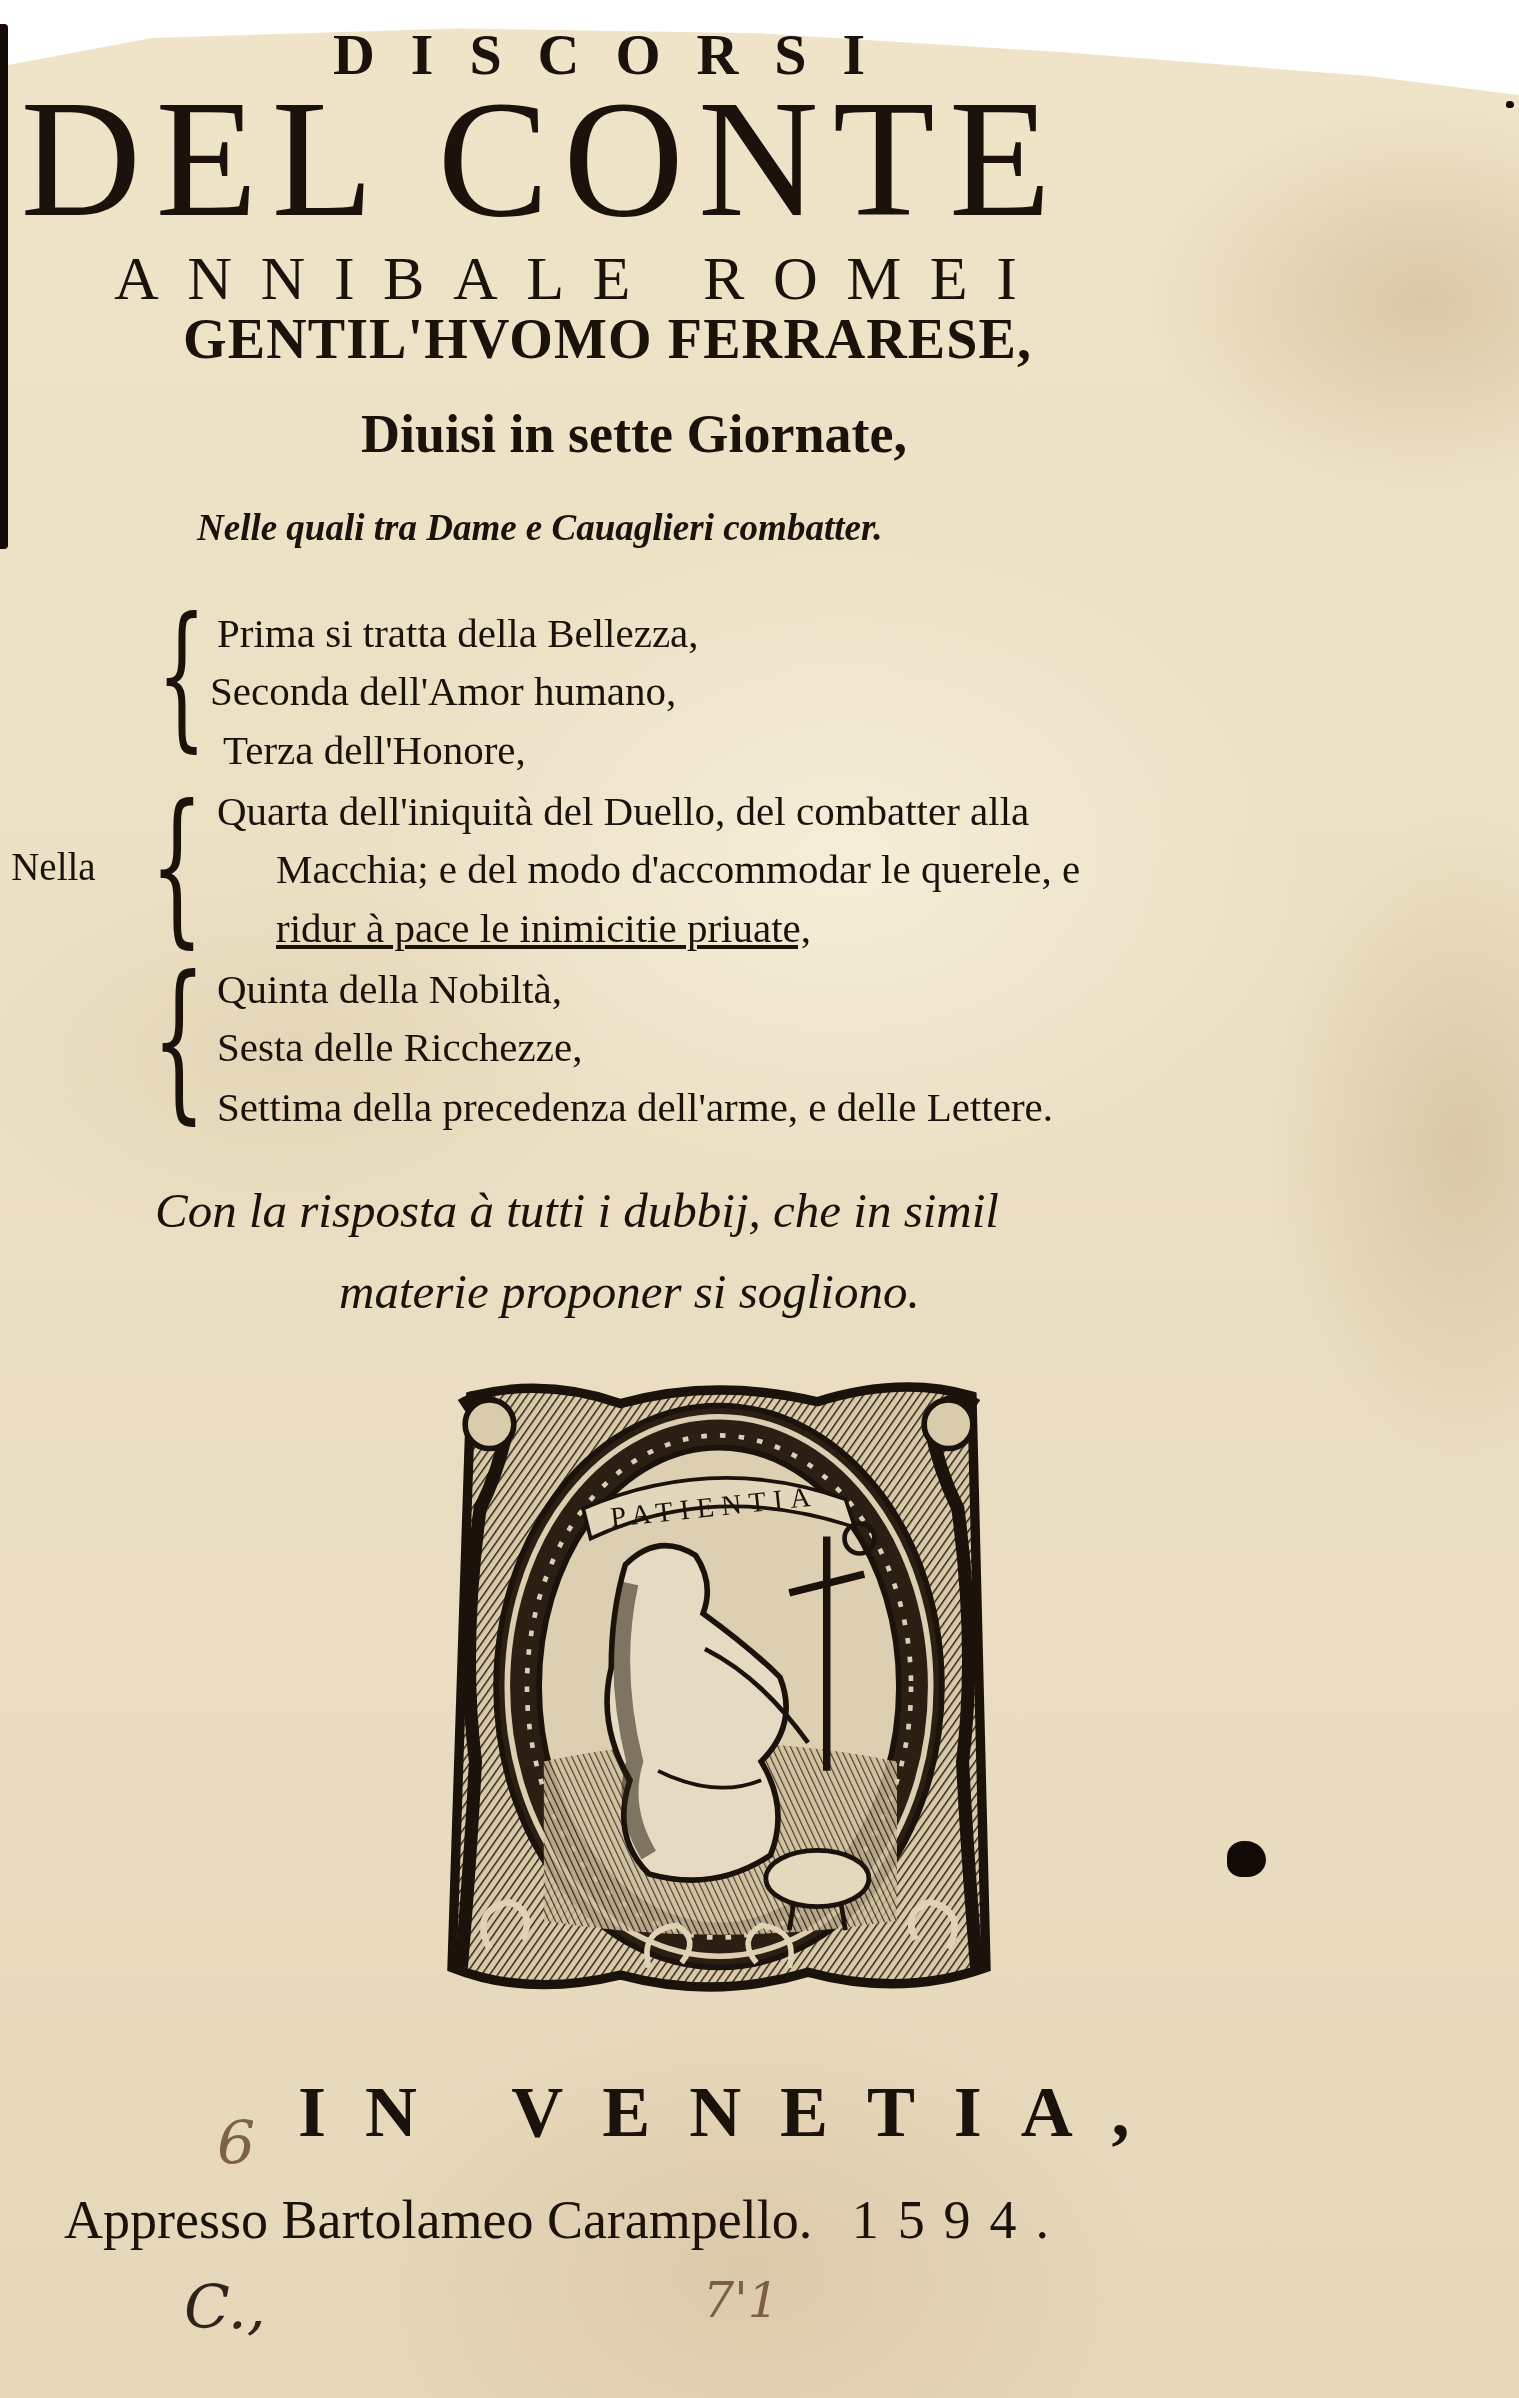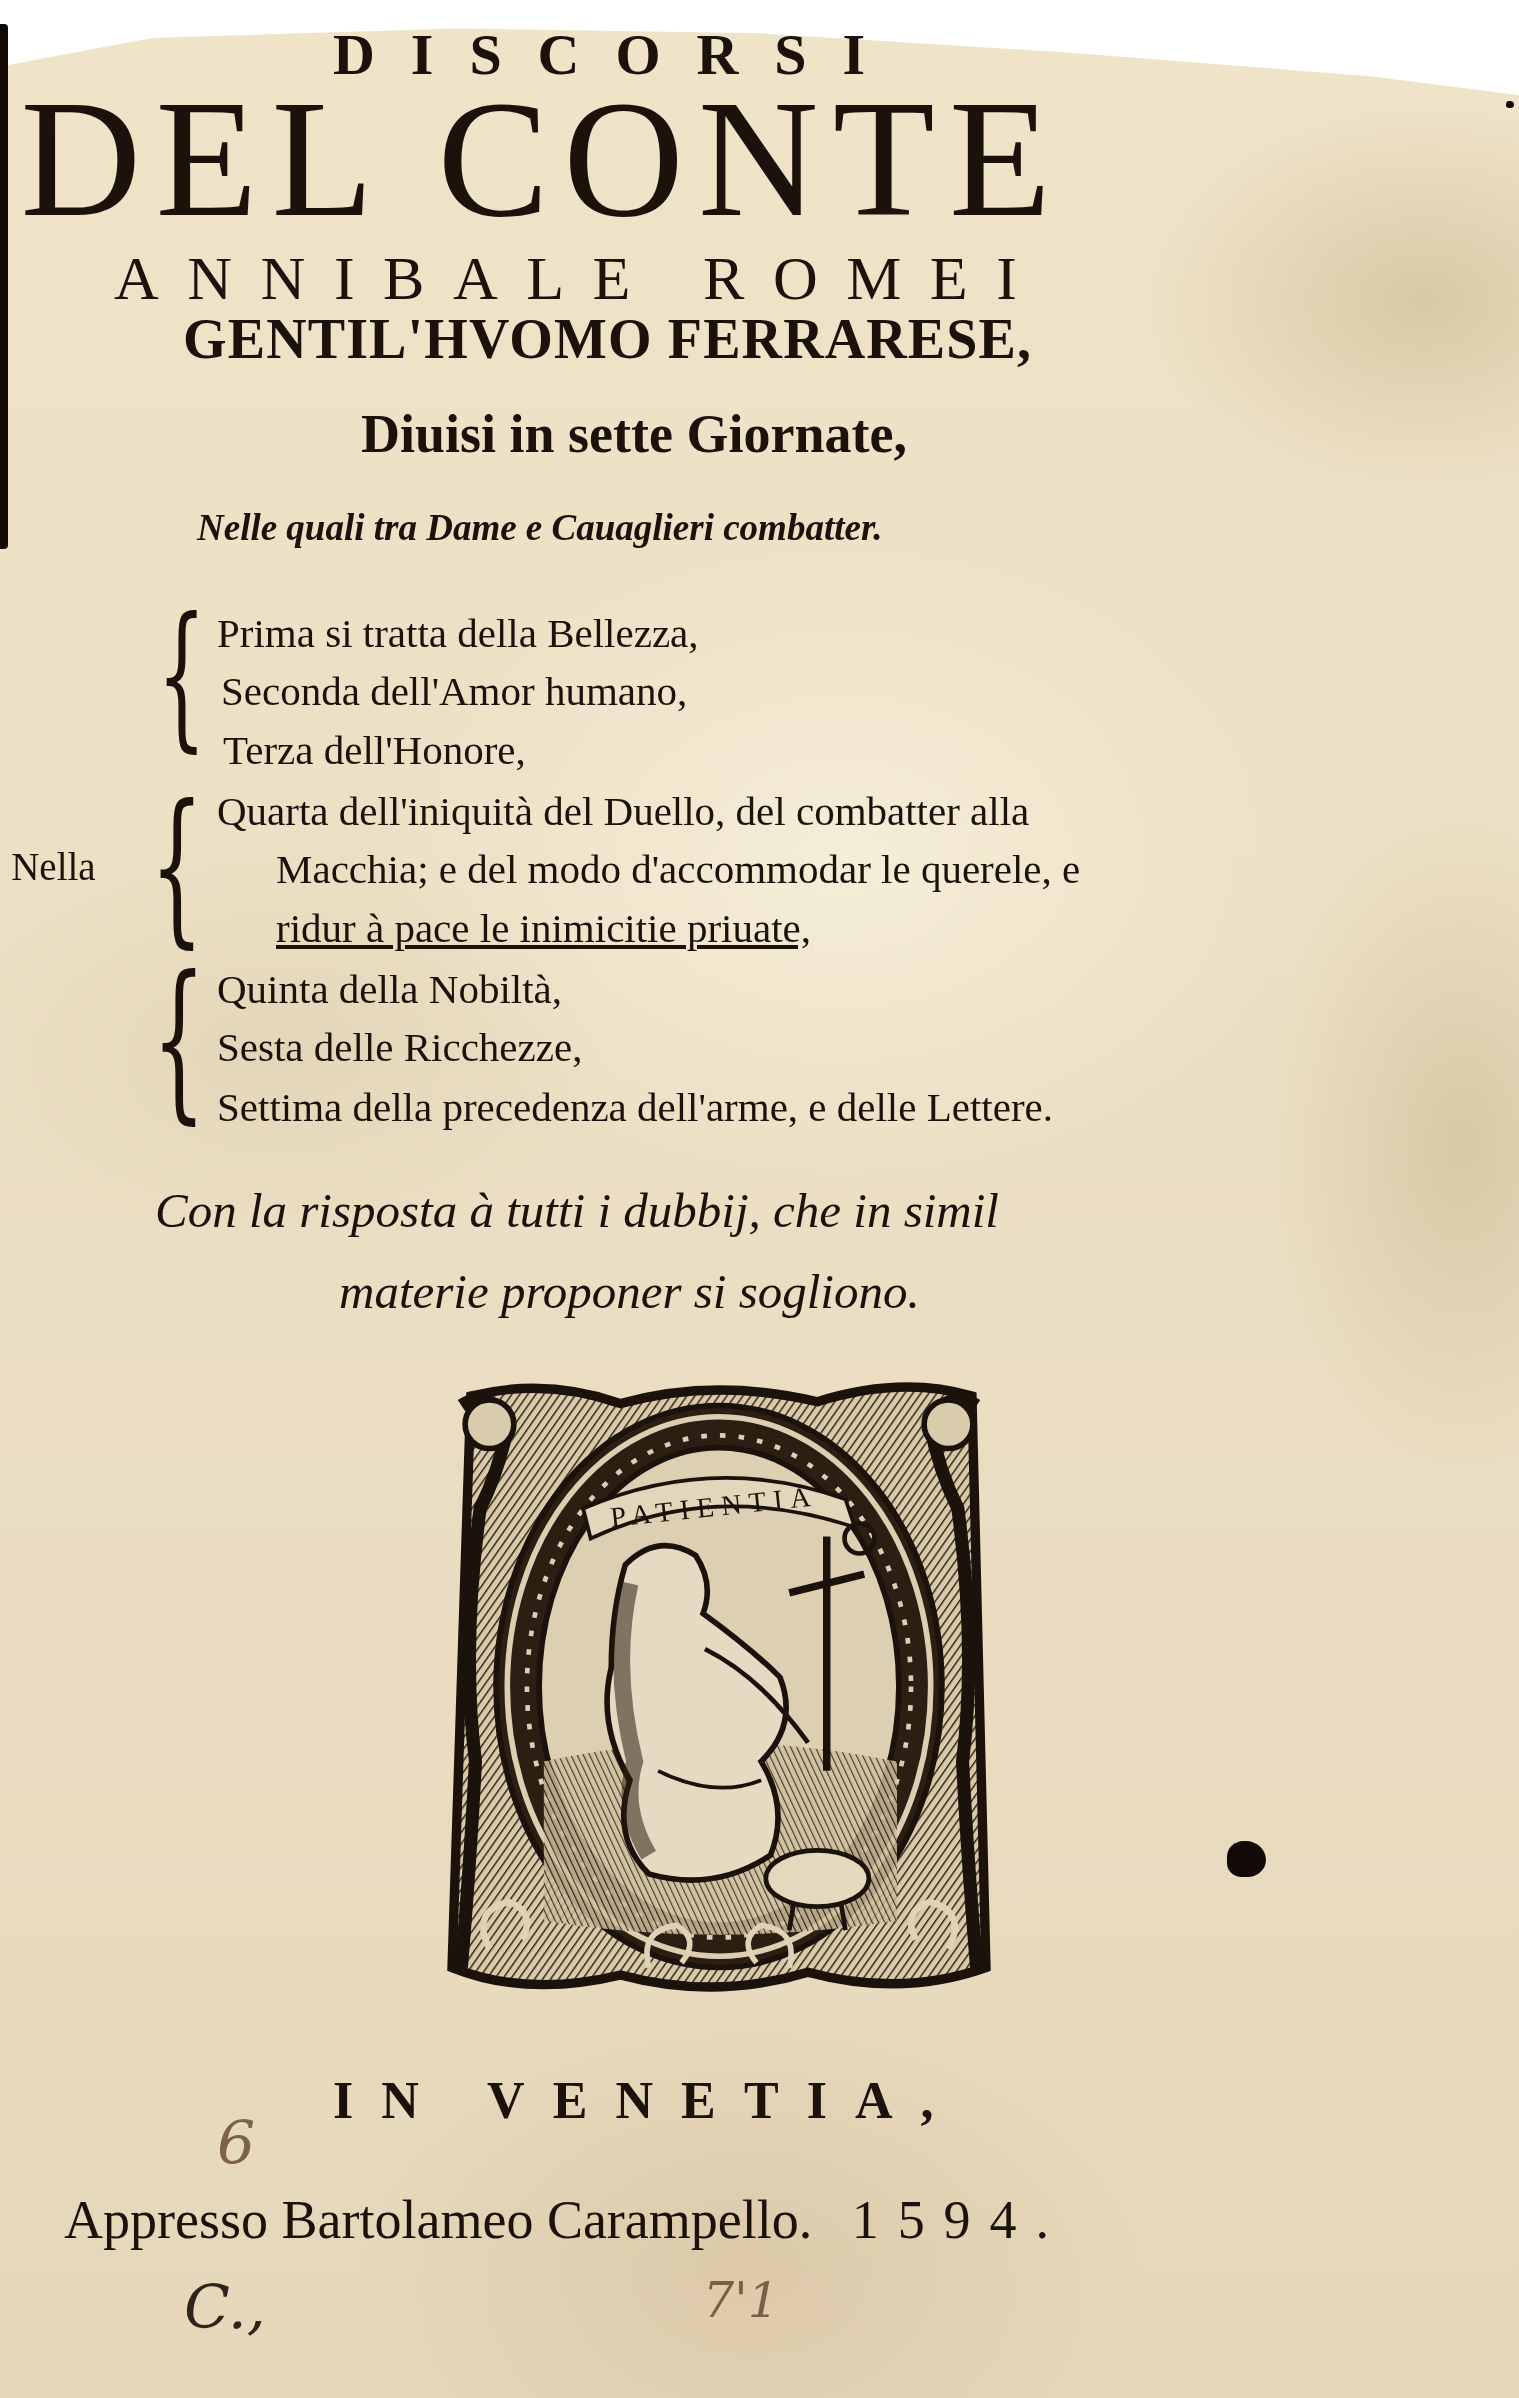--- a/index.html
+++ b/index.html
@@ -44,21 +44,21 @@
       transform-origin: left top; line-height: 1;
     }
     .nella { position: absolute; left: 11.2px; top: 244px; font-size: 39px; }
 
     .t-con    { left: 155px; top: 1182px; font-size: 49px; font-style: italic; }
     .t-mater  { left: 339px; top: 1263px; font-size: 49px; font-style: italic; }
 
     .emblem {
       position: absolute; left: 433px; top: 1368px; width: 572px; height: 637px;
     }
-    .t-venetia { left: 298px; top: 2071px; font-size: 52px; letter-spacing: 0.54em; font-weight: bold; margin-left: 35px; }
+    .t-venetia { left: 298px; top: 2071px; font-size: 72px; letter-spacing: 0.54em; font-weight: bold; }
     .t-appresso { left: 64px; top: 2189px; font-size: 54px; }
     .t-year { letter-spacing: 0.35em; }
     .hand { position: absolute; color: #5a3b22; font-family: "DejaVu Serif", serif; font-style: italic; opacity: 0.75; }
     .blot { position: absolute; background: #120a06; border-radius: 45% 55% 50% 40%; }
   </style>
 </head>
 <body>
 
 <div class="page">
   <div class="paper"></div>
@@ -74,21 +74,21 @@
   <div class="toc">
     <div class="nella ink">Nella</div>
 
     <div class="brace" style="left:157px; top:-3.7px; font-size:141px; transform: scaleX(0.55) scaleY(1.12);">{</div>
 
     <div class="brace" style="left:150px; top:184px; font-size:141px; transform: scaleX(0.6) scaleY(1.18);">{</div>
 
     <div class="brace" style="left:152px; top:354px; font-size:141px; transform: scaleX(0.6) scaleY(1.22);">{</div>
 
     <div class="toc-row ink" style="left:217px; top:9.4px;">Prima si tratta della Bellezza,</div>
-    <div class="toc-row ink" style="left:221px; top:67px;font-family:Liberation Serif, serif;">Seconda dell'Amor humano,</div>
+    <div class="toc-row ink" style="left:210px; top:67px;font-family:Liberation Serif, serif;">Seconda dell'Amor humano,</div>
     <div class="toc-row ink" style="left:217px; top:126px;margin-left:6px;">Terza dell'Honore,</div>
     <div class="toc-row ink" style="left:217px; top:187px;">Quarta dell'iniquità del Duello, del combatter alla</div>
     <div class="toc-row ink" style="left:276px; top:245px;">Macchia; e del modo d'accommodar le querele, e</div>
     <div class="toc-row ink" style="left:276px; top:304px;text-decoration:underline;">ridur à pace le inimicitie priuate,</div>
     <div class="toc-row ink" style="left:217px; top:365px;">Quinta della Nobiltà,</div>
     <div class="toc-row ink" style="left:217px; top:423px;">Sesta delle Ricchezze,</div>
     <div class="toc-row ink" style="left:217px; top:483px;">Settima della precedenza dell'arme, e delle Lettere.</div>
   </div>
 
   <div class="line ink t-mater">materie proponer si sogliono.</div>

